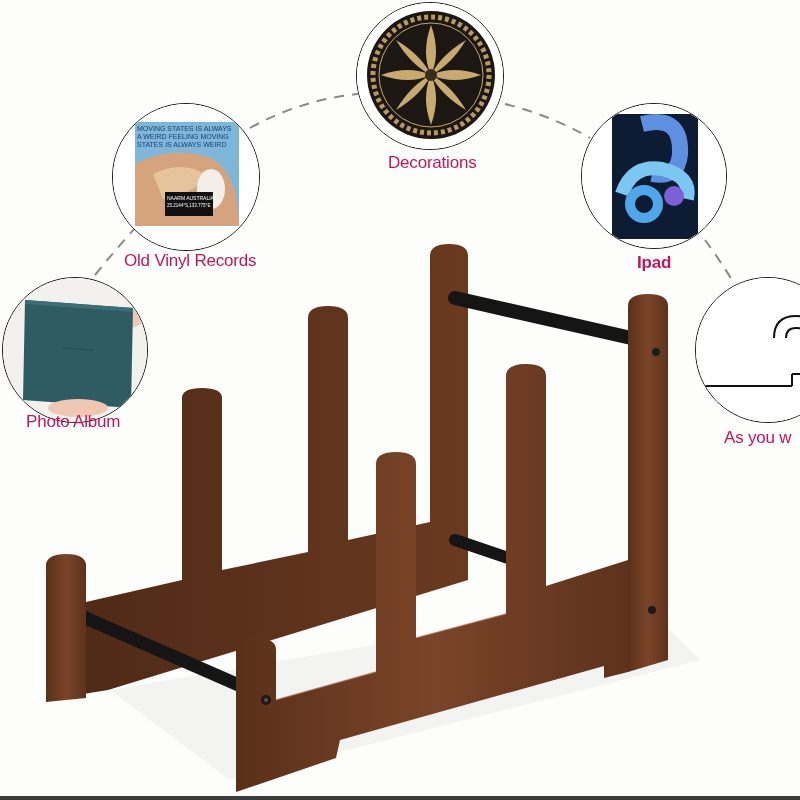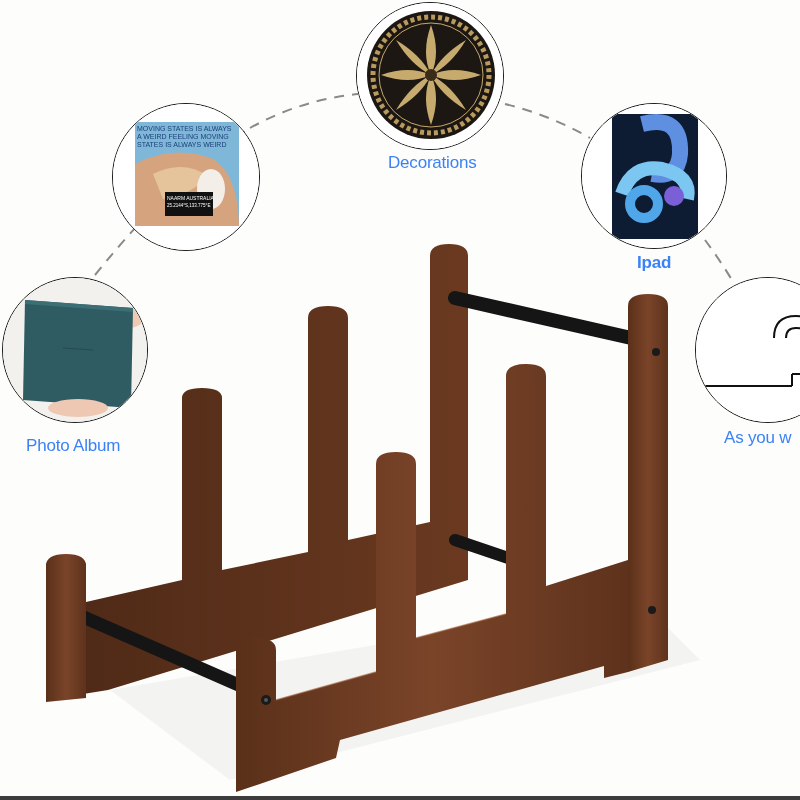--- a/index.html
+++ b/index.html
@@ -9,21 +9,21 @@
       font-family: "Liberation Sans", "DejaVu Sans", sans-serif;
       position: relative;
     }
     .stage { position: absolute; left: 0; top: 0; width: 800px; height: 800px; }
     .bubble {
       position: absolute; border-radius: 50%;
       border: 1.5px solid #1a1a1a; background: #ffffff;
       overflow: hidden; box-sizing: border-box;
     }
     .caption {
-      position: absolute; color: #3b82f6; font-size: 17px; font-weight: 500;
+      position: absolute; color: #be185d; font-size: 17px; font-weight: 500;
       white-space: nowrap; letter-spacing: -0.2px;
     }
     .bottom-bar { position: absolute; left: 0; top: 796px; width: 800px; height: 4px; background: #3c3c3c; }
     svg { display: block; }
   </style>
 </head>
 <body>
 
 <div class="stage">
 
@@ -37,37 +37,38 @@
   <div class="bubble" style="left:2px;top:277px;width:146px;height:146px;">
     <svg width="146" height="146">
       <rect width="146" height="146" fill="#f3f1ee"></rect>
       <ellipse cx="125" cy="40" rx="16" ry="10" fill="#f0c9b5"></ellipse>
       <polygon points="22,22 130,30 128,130 20,122" fill="#2f5c63"></polygon>
       <polygon points="22,22 130,30 130,34 22,26" fill="#3c6e76"></polygon>
       <line x1="60" y1="70" x2="90" y2="72" stroke="#244a50" stroke-width="1"></line>
       <ellipse cx="75" cy="130" rx="30" ry="9" fill="#efc8b4"></ellipse>
     </svg>
   </div>
-  <div class="caption" style="left:26px;top:436px;">Photo Album</div>
+  <div class="caption" style="left:26px;top:412px;">Photo Album</div>
 
   <div class="bubble" style="left:112px;top:103px;width:148px;height:148px;">
     <svg width="148" height="148">
       <rect width="148" height="148" fill="#ffffff"></rect>
       <rect x="22" y="18" width="104" height="104" fill="#7fb7d8"></rect>
       <path d="M 22 60 Q 60 40 100 55 Q 125 70 126 122 L 22 122 Z" fill="#d6a37f"></path>
       <path d="M 40 70 Q 70 55 95 72 Q 80 90 50 95 Z" fill="#e6c49b"></path>
       <ellipse cx="98" cy="85" rx="14" ry="20" fill="#f3eee8"></ellipse>
       <rect x="52" y="88" width="48" height="24" fill="#111"></rect>
       <text x="24" y="27" font-size="7" fill="#1d3f7a" font-family="Liberation Sans, sans-serif">MOVING STATES IS ALWAYS</text>
       <text x="24" y="35" font-size="7" fill="#1d3f7a" font-family="Liberation Sans, sans-serif">A WEIRD FEELING MOVING</text>
       <text x="24" y="43" font-size="7" fill="#1d3f7a" font-family="Liberation Sans, sans-serif">STATES IS ALWAYS WEIRD</text>
       <text x="54" y="96" font-size="5" fill="#fff" font-family="Liberation Sans, sans-serif">NAARM AUSTRALIA</text>
       <text x="54" y="103" font-size="4.5" fill="#fff" font-family="Liberation Sans, sans-serif">25.2144°S,133.775°E</text>
     </svg>
   </div>
+  <div class="caption" style="left:124px;top:251px;">Old Vinyl Records</div>
 
   <div class="bubble" style="left:356px;top:2px;width:148px;height:148px;">
     <svg width="148" height="148">
       <rect width="148" height="148" fill="#fff"></rect>
       <circle cx="74" cy="72" r="64" fill="#1c1712"></circle>
       <circle cx="74" cy="72" r="58" fill="none" stroke="#b89a5e" stroke-width="5" stroke-dasharray="4 3"></circle>
       <circle cx="74" cy="72" r="52" fill="none" stroke="#c6a86c" stroke-width="1"></circle>
       <g fill="#c7ab6e">
         <path d="M74 22 Q84 50 74 72 Q64 50 74 22 Z"></path>
         <path d="M74 122 Q84 94 74 72 Q64 94 74 122 Z"></path>

